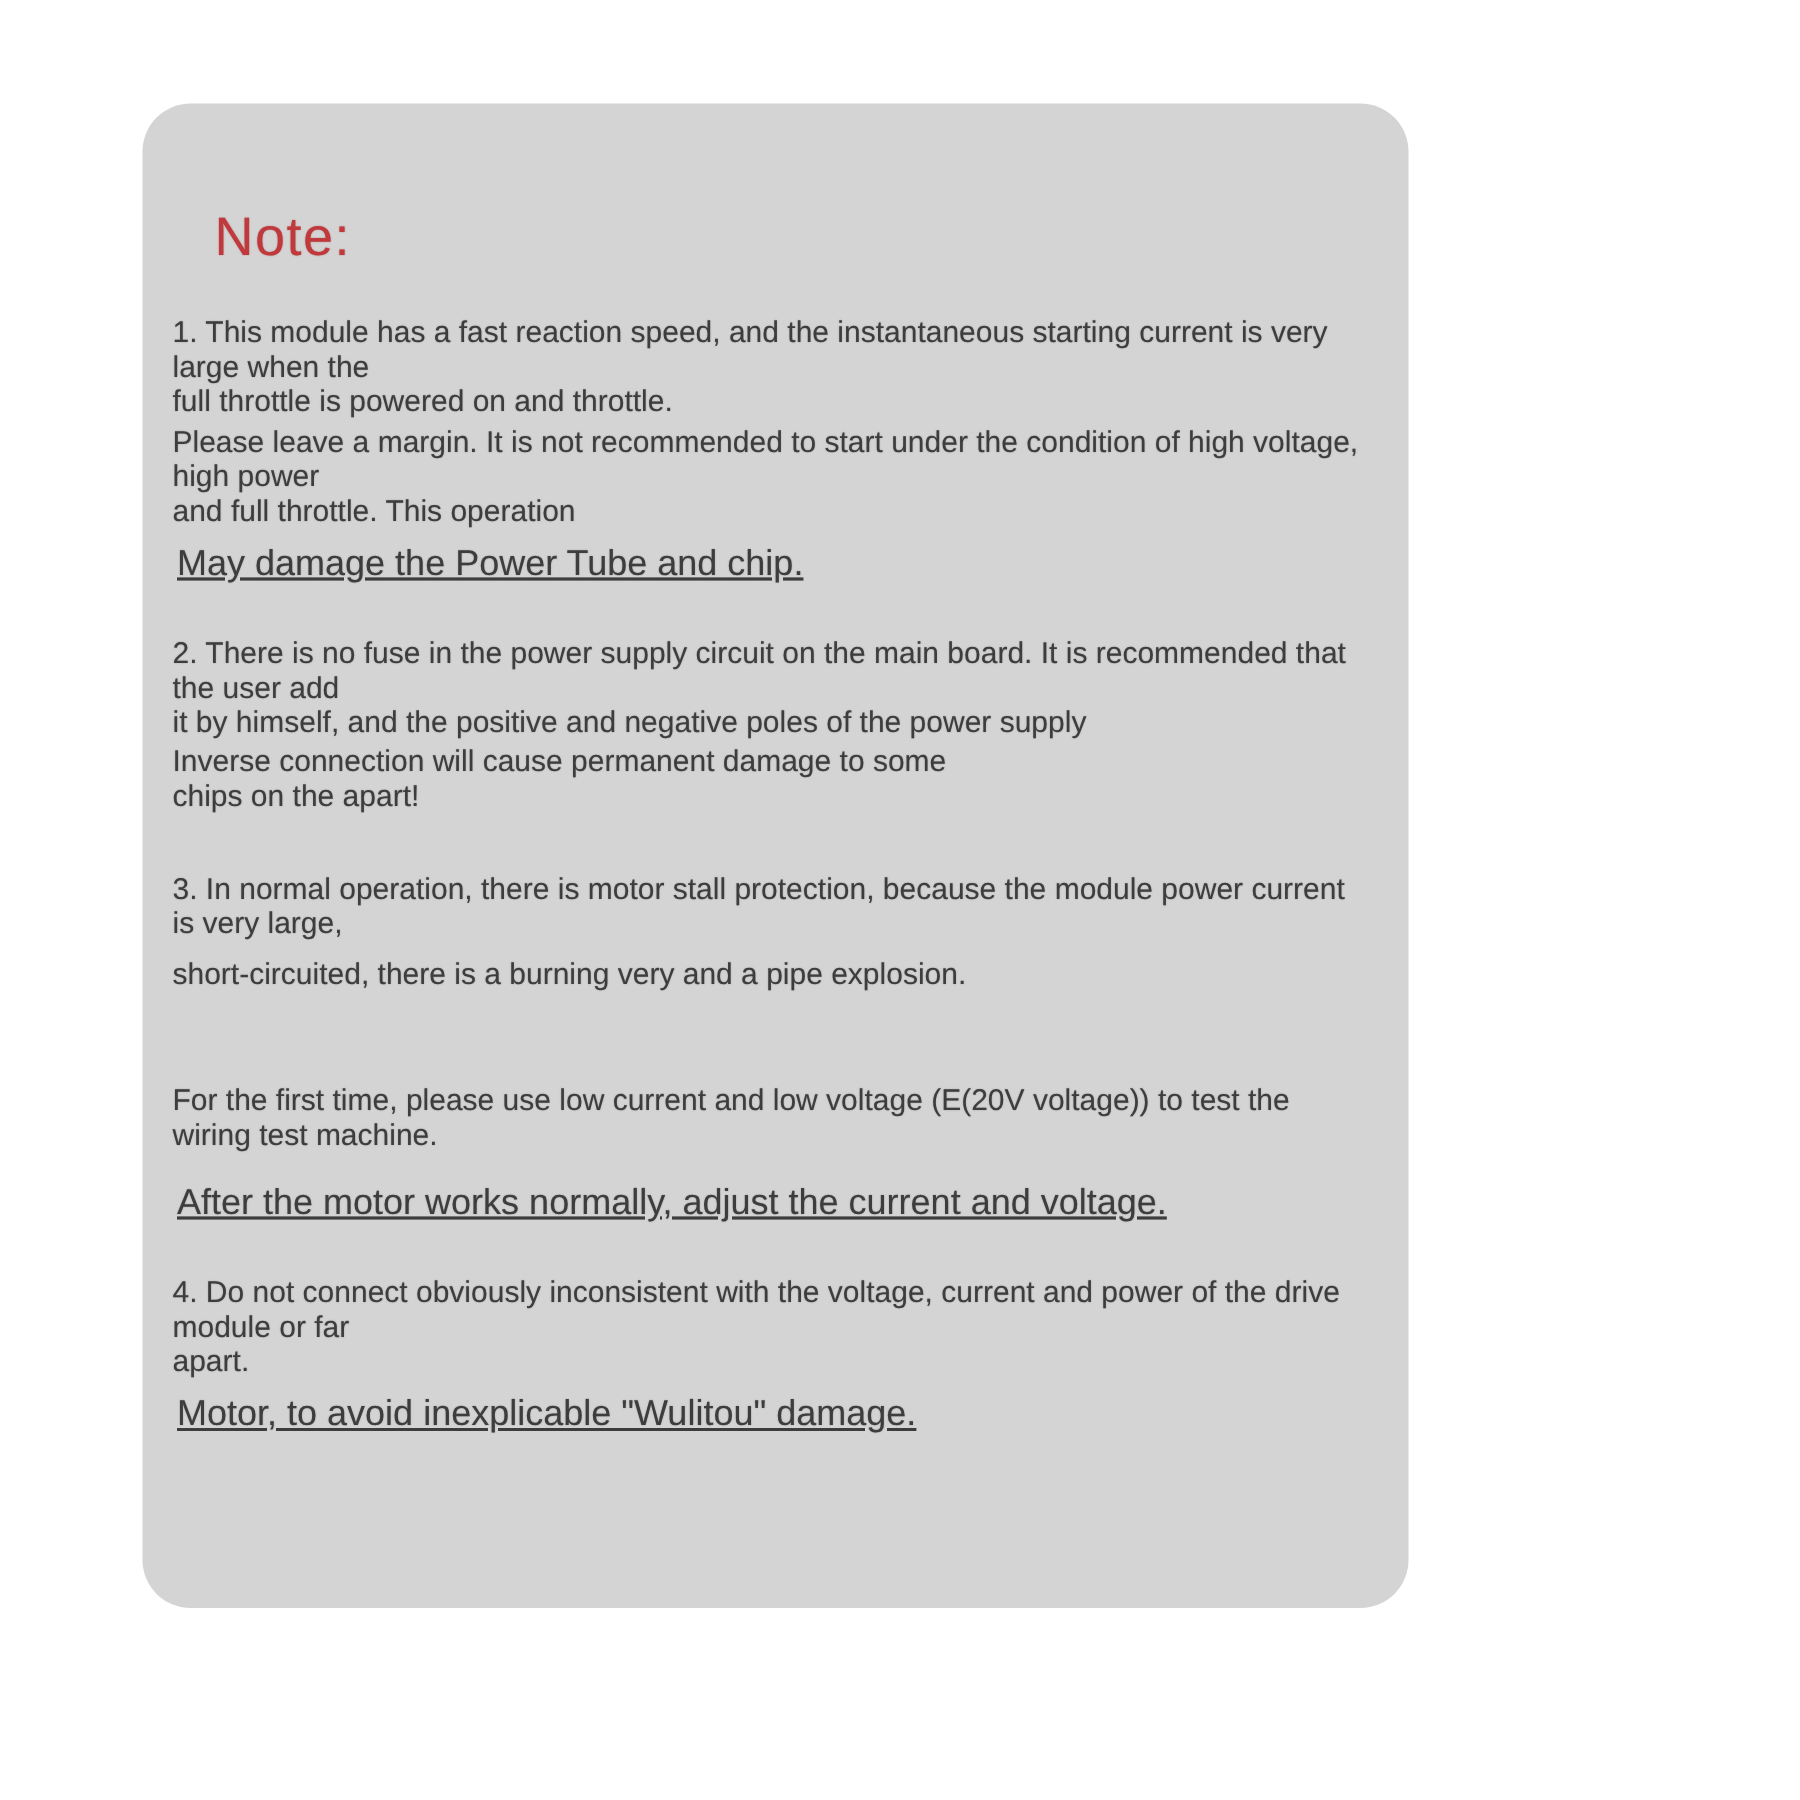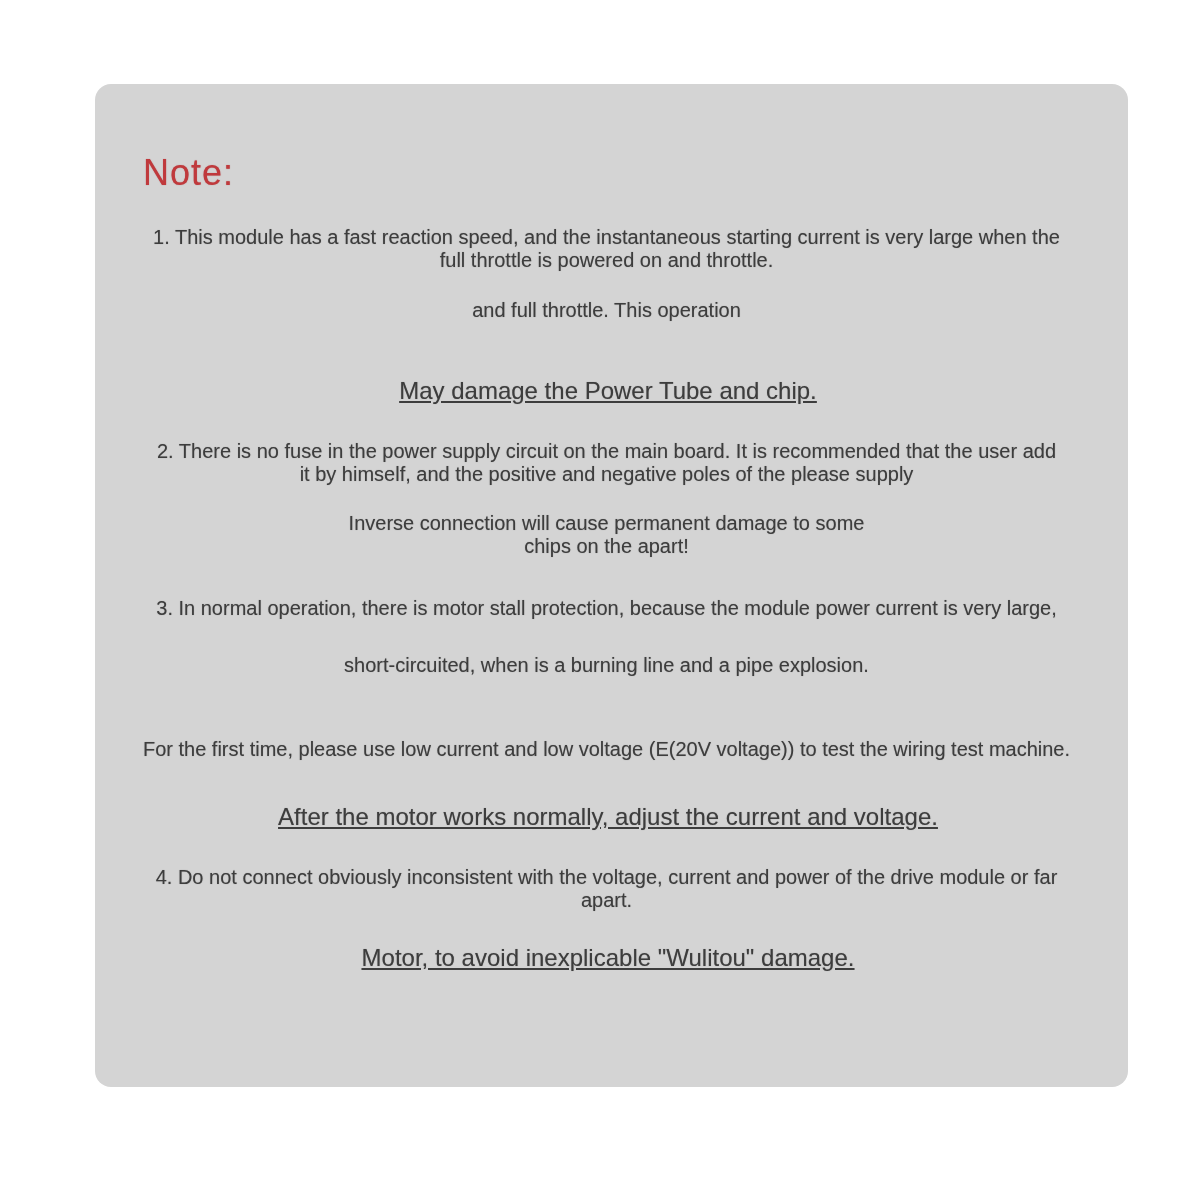--- a/index.html
+++ b/index.html
@@ -11,24 +11,24 @@
   html,body{margin:0;padding:0;}
   body{
     width:1200px;height:1200px;
     background:var(--page-bg);
     font-family:"Liberation Sans", sans-serif;
     position:relative;
     overflow:hidden;
   }
   .card{
     position:absolute;
-    left:95px;top:84px;
-    width:1033px;height:1003px;
+    left:95px;top:69px;
+    width:844px;height:1003px;
     background:var(--card-bg);
-    border-radius:16px;
+    border-radius:32px;
   }
   .heading{
     position:absolute;
     left:48px;top:68px;
     font-size:36px;
     color:var(--heading-color);
     letter-spacing:1px;
     text-shadow:0 0 1px rgba(150,40,40,.55);
   }
   .para{
@@ -39,58 +39,59 @@
     font-size:20px;
     line-height:23px;
     text-shadow:0 0 1px rgba(70,70,70,.45);
   }
   .para.large{
     left:23px;
     font-size:24px;
     line-height:27px;
     text-decoration:underline;
   }
-  .line{display:block;text-align:center;}
+  .line{display:block;}
 </style>
 </head>
 <body>
 
 <div class="card">
 
   <div class="heading">Note:</div>
 
   <div class="para" style="top:142px">
     <span class="line">1. This module has a fast reaction speed, and the instantaneous starting current is very large when the</span>
     <span class="line">full throttle is powered on and throttle.</span>
   </div>
 
   <div class="para" style="top:215px">
+    <span class="line">Please leave a margin. It is not recommended to start under the condition of high voltage, high power</span>
     <span class="line">and full throttle. This operation</span>
   </div>
 
   <div class="para large" style="top:293px">
     <span class="line">May damage the Power Tube and chip.</span>
   </div>
 
   <div class="para" style="top:356px">
     <span class="line">2. There is no fuse in the power supply circuit on the main board. It is recommended that the user add</span>
-    <span class="line">it by himself, and the positive and negative poles of the please supply</span>
+    <span class="line">it by himself, and the positive and negative poles of the power supply</span>
   </div>
 
   <div class="para" style="top:428px">
     <span class="line">Inverse connection will cause permanent damage to some</span>
     <span class="line">chips on the apart!</span>
   </div>
 
   <div class="para" style="top:513px">
     <span class="line">3. In normal operation, there is motor stall protection, because the module power current is very large,</span>
   </div>
 
   <div class="para" style="top:570px">
-    <span class="line">short-circuited, when is a burning line and a pipe explosion.</span>
+    <span class="line">short-circuited, there is a burning very and a pipe explosion.</span>
   </div>
 
   <div class="para" style="top:654px">
     <span class="line">For the first time, please use low current and low voltage (E(20V voltage)) to test the wiring test machine.</span>
   </div>
 
   <div class="para large" style="top:719px">
     <span class="line">After the motor works normally, adjust the current and voltage.</span>
   </div>
 

